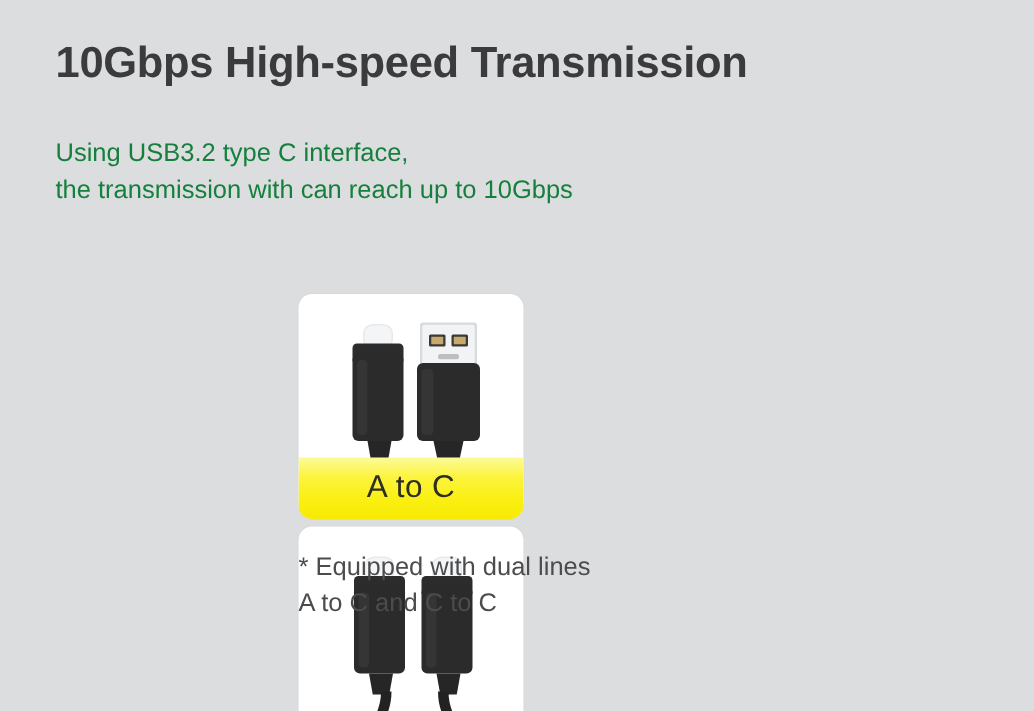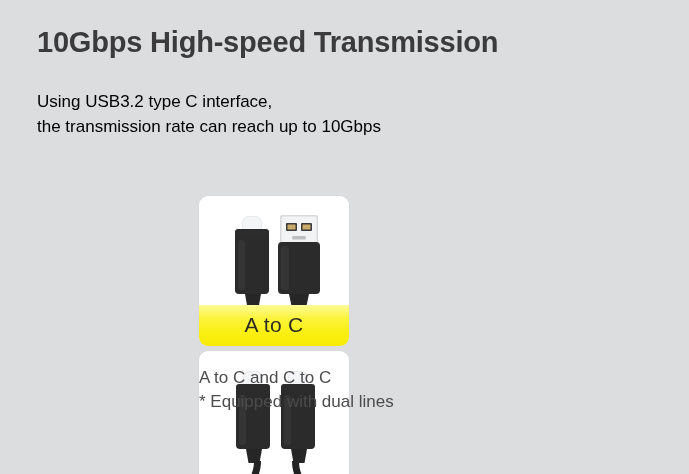--- a/index.html
+++ b/index.html
@@ -32,21 +32,21 @@
     letter-spacing: -0.2px;
     white-space: nowrap;
   }
 
   .subtitle {
     position: absolute;
     left: 37px;
     top: 89px;
     font-size: 17px;
     line-height: 25px;
-    color: #000000;
+    color: #15803d;
   }
   .subtitle div { white-space: nowrap; }
 
   
   .cards {
     position: absolute;
     left: 199px;
     top: 196px;
     display: flex;
     gap: 5px;
@@ -104,21 +104,21 @@
 </style>
 </head>
 <body>
 
 <div class="page">
 
   <div class="title">10Gbps High-speed Transmission</div>
 
   <div class="subtitle">
     <div>Using USB3.2 type C interface,</div>
-    <div>the transmission rate can reach up to 10Gbps</div>
+    <div>the transmission with can reach up to 10Gbps</div>
   </div>
 
   <div class="cards">
 
     <div class="card">
       <svg class="card-art" viewBox="0 0 150 150">
 
         <g>
           <rect x="43" y="20" width="20" height="17" rx="6.5" fill="#e8e9eb"></rect>
           <rect x="44" y="21" width="18" height="15" rx="5.5" fill="#f4f5f6"></rect>
@@ -169,17 +169,17 @@
           <rect x="85" y="44" width="7" height="50" rx="3" fill="#3a3a3a" opacity="0.75"></rect>
           <path d="M92 98 H108 L105.5 112 H94.5 Z" fill="#262626"></path>
           <path d="M100 110 C100 124 107 128 111 150 L103 150 C99 128 93 124 93 110 Z" fill="#222222"></path>
         </g>
       </svg>
     </div>
 
   </div>
 
   <div class="footnote">
+    <div>* Equipped with dual lines</div>
     <div>A to C and C to C</div>
-    <div>* Equipped with dual lines</div>
   </div>
 
 </div>
 
 </body></html>

